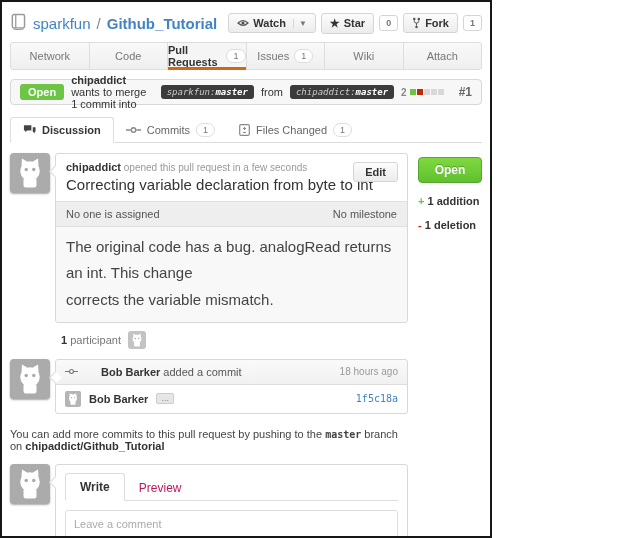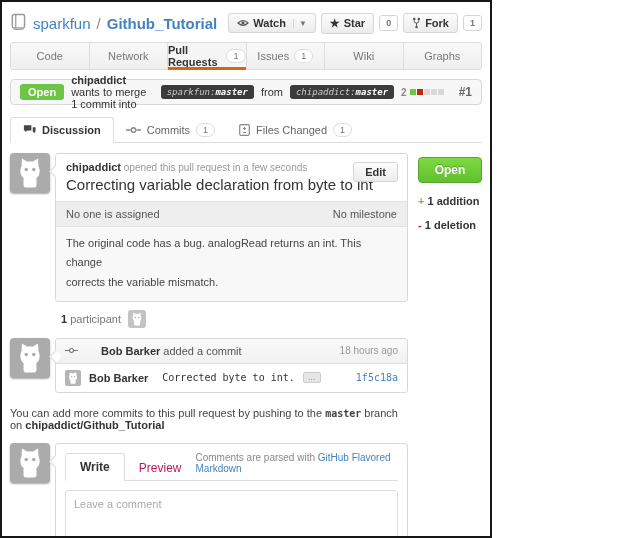--- a/index.html
+++ b/index.html
@@ -63,21 +63,21 @@
 
   
   .c-head { padding:7px 10px 8px 10px; position:relative; }
   .c-meta { font-size:10px; color:#999; }
   .c-meta b { color:#333; font-size:11px; }
   .c-title { font-size:15px; font-weight:normal; color:#333; margin-top:3px; }
   .edit-btn { position:absolute; top:8px; right:9px; font-size:11px; font-weight:bold; color:#333;
     background:linear-gradient(#fcfcfc,#ececec); border:1px solid #d5d5d5; border-radius:3px; padding:3px 11px; cursor:pointer; }
   .c-assign { display:flex; justify-content:space-between; background:#eee; border-top:1px solid #e0e0e0; border-bottom:1px solid #e0e0e0;
     padding:6px 10px; font-size:11px; color:#555; }
-  .c-body { background:#f8f8f8; padding:7px 10px 9px 10px; font-size:11px; color:#444; line-height:1.75; border-radius:0 0 3px 3px; }
+  .c-body { background:#f8f8f8; padding:7px 10px 9px 10px; font-size:15px; color:#444; line-height:1.75; border-radius:0 0 3px 3px; }
 
   .participants { display:flex; align-items:center; gap:7px; margin:2px 0 10px 51px; font-size:11px; color:#777; }
   .participants b { color:#333; }
   .p-avatar { width:18px; height:18px; background:#c3c3c3; border-radius:3px; cursor:pointer; }
   .p-avatar svg { width:100%; height:100%; display:block; }
 
   
   .commit-head { display:flex; align-items:center; gap:23px; background:linear-gradient(#fafafa,#f1f1f1); border-bottom:1px solid #ddd;
     border-radius:3px 3px 0 0; padding:6px 9px; font-size:11px; color:#555; }
   .commit-head b { color:#333; }
@@ -168,38 +168,38 @@
             </svg>
           </span>
         <span>Fork</span>
       </span>
       <span class="count-pill">1</span>
     </div>
   </div>
 
   <div class="repo-tabs">
     <div class="repo-tab">
+        <span>Network</span>
+      </div>
+    <div class="repo-tab">
         <span>Code</span>
-      </div>
-    <div class="repo-tab">
-        <span>Network</span>
       </div>
     <div class="repo-tab active">
         <span>Pull Requests</span>
         <span class="tab-bubble">1</span>
       </div>
     <div class="repo-tab">
         <span>Issues</span>
         <span class="tab-bubble">1</span>
       </div>
     <div class="repo-tab">
         <span>Wiki</span>
       </div>
     <div class="repo-tab">
-        <span>Graphs</span>
+        <span>Attach</span>
       </div>
   </div>
 
   <div class="pr-bar">
     <span class="state-badge">Open</span>
     <span><b>chipaddict</b> <span>wants to merge 1 commit into</span></span>
     <span class="ref-badge"><span>sparkfun</span><span>:</span><span class="branch">master</span></span>
     <span>from</span>
     <span class="ref-badge"><span>chipaddict</span><span>:</span><span class="branch">master</span></span>
     <span class="diffstat">
@@ -298,21 +298,20 @@
             <span><b>Bob Barker</b> <span>added a commit</span></span>
             <span class="commit-time">18 hours ago</span>
           </div>
           <div class="commit-row">
             <span class="avatar-sm">
                 <svg>
                   <use href="#octocat"></use>
                 </svg>
               </span>
             <b>Bob Barker</b>
-            <span class="commit-msg">Corrected byte to int.</span>
             <span class="ellipsis-btn">…</span>
             <a class="commit-sha">1f5c18a</a>
           </div>
         </div>
       </div>
 
       <div class="push-note">
         <span>You can add more commits to this pull request by pushing to the</span>
         <span class="mono">master</span>
         <span>branch on</span>
@@ -323,24 +322,20 @@
         <div class="avatar">
             <svg>
               <use href="#octocat"></use>
             </svg>
           </div>
         <div class="t-box">
           <div class="form-box">
             <div class="form-tabs">
               <span class="form-tab active">Write</span>
               <span class="form-tab">Preview</span>
-              <span class="md-note">
-                <span>Comments are parsed with</span>
-                <a>GitHub Flavored Markdown</a>
-              </span>
             </div>
             <div class="comment-area">
               <textarea placeholder="Leave a comment" style=""></textarea>
               <div class="attach-bar">
                 <span>Attach images by dragging &amp; dropping them or</span>
                 <a>choose an image</a>
               </div>
             </div>
           </div>
         </div>

